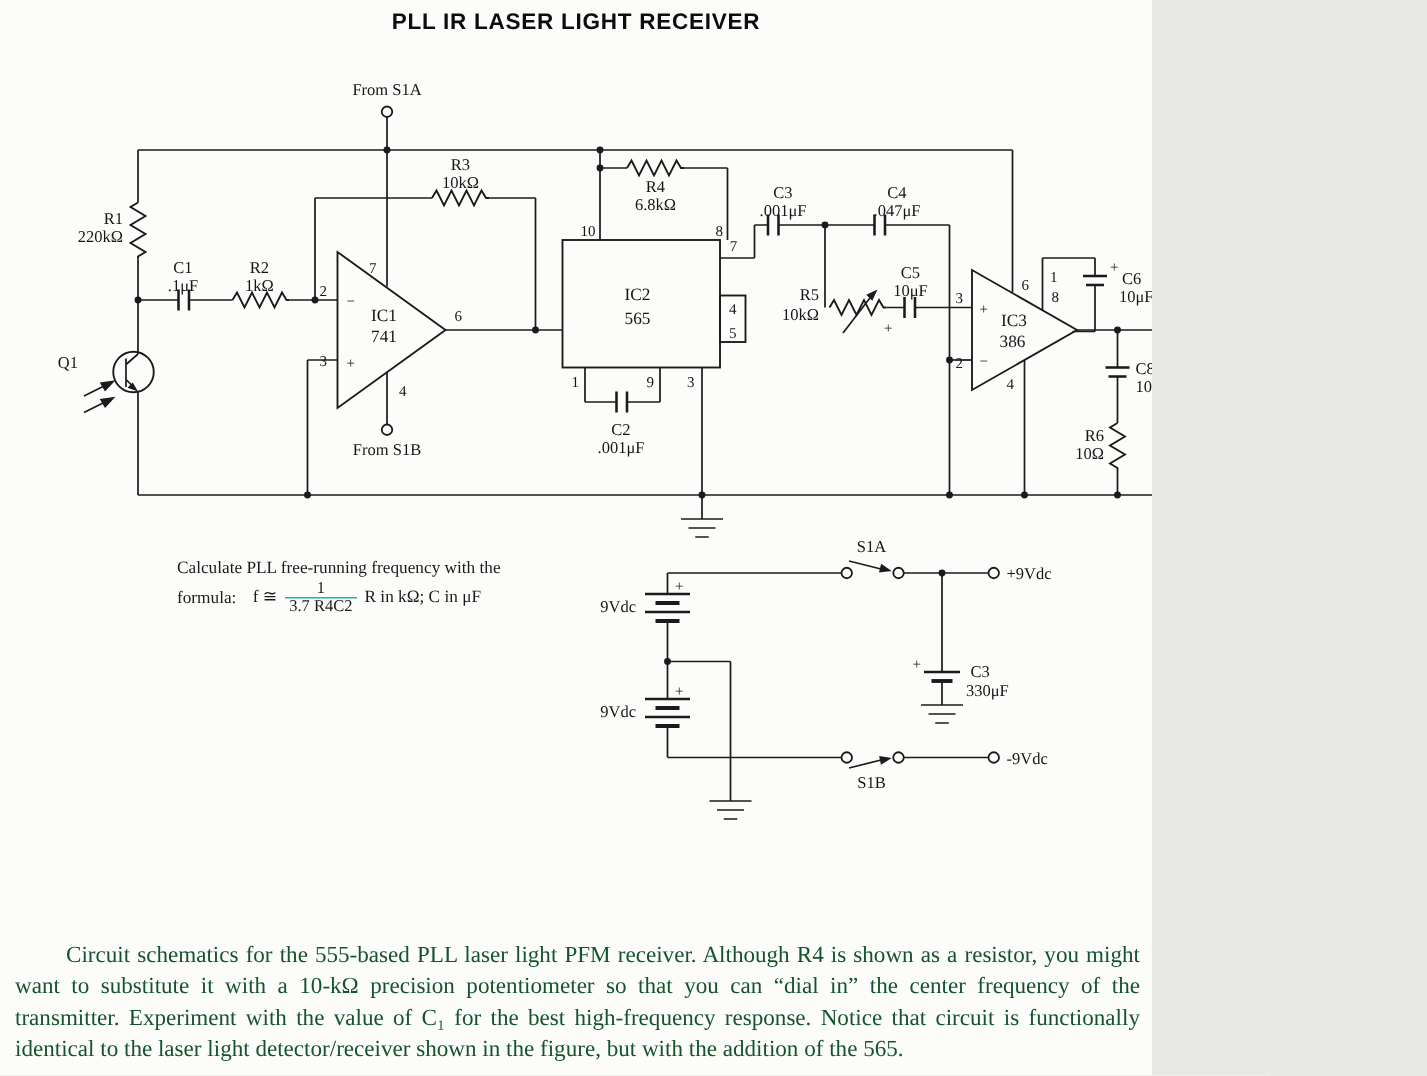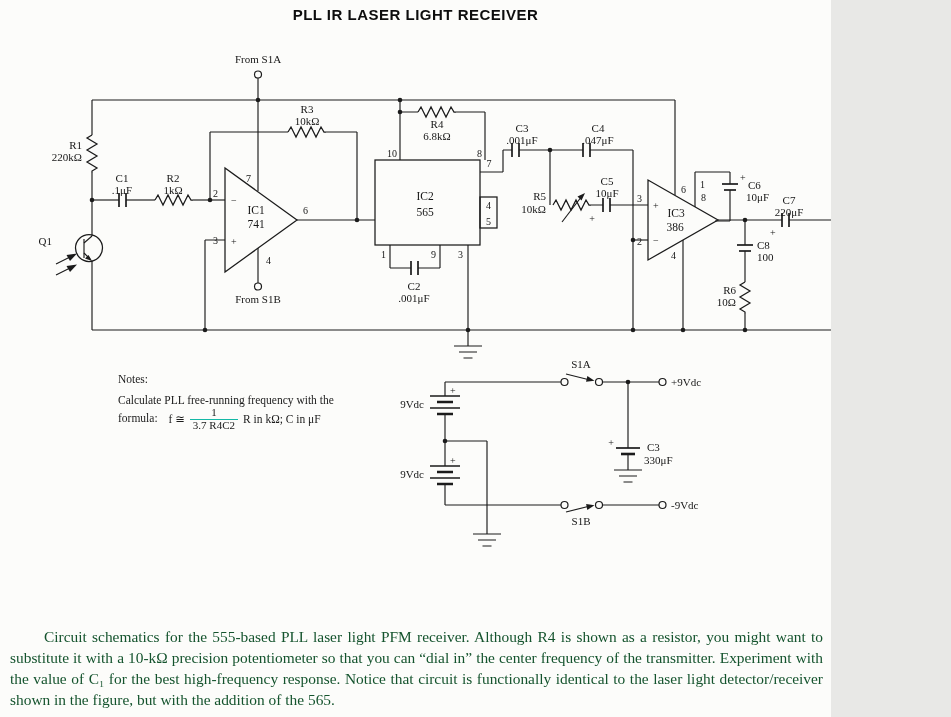--- a/index.html
+++ b/index.html
@@ -1,16 +1,16 @@
 <!DOCTYPE html>
 <html><head>
 <meta charset="utf-8">
 <style>
   html,body{margin:0;padding:0;background:#e8e8e6;}
-  .page{position:relative;width:831px;height:717px;background:#fcfcfa;overflow:hidden;
+  .page{position:relative;width:768px;height:717px;background:#fcfcfa;overflow:hidden;
         font-family:"Liberation Serif", serif;color:#161616;}
   .title{position:absolute;top:6px;left:0;right:0;text-align:center;
          font-family:"Liberation Sans", sans-serif;font-weight:bold;font-size:15px;
          letter-spacing:.5px;color:#0d0d0d;}
   svg.schem{position:absolute;top:0;left:0;}
   svg text{font-family:"Liberation Serif", serif;font-size:11px;fill:#161616;}
   svg text.pin{font-size:10px;}
   svg text.mark{font-size:10px;}
   svg text.icname{font-size:11.5px;}
   .w{fill:none;stroke:#1b1b1b;stroke-width:1.15;}
@@ -324,21 +324,20 @@
       <g>
         <path class="w" d="M473,534 H501 M478,540 H496 M482.5,546 H491.5"></path>
       </g>
       <g>
         <path class="w" d="M614,470 H642 M619,476 H637 M623.5,482 H632.5"></path>
       </g>
     </g>
   </svg>
 
   <div class="notes">
-    <p class="hd">Notes:</p>
     <p>
       <span>Calculate PLL free-running frequency with the formula:</span>
       <span class="frm">
         <span>f ≅</span>
         <span class="frac">
           <span class="num">1</span>
           <span class="den">3.7 R4C2</span>
         </span>
         <span>R in kΩ; C in μF</span>
       </span>

